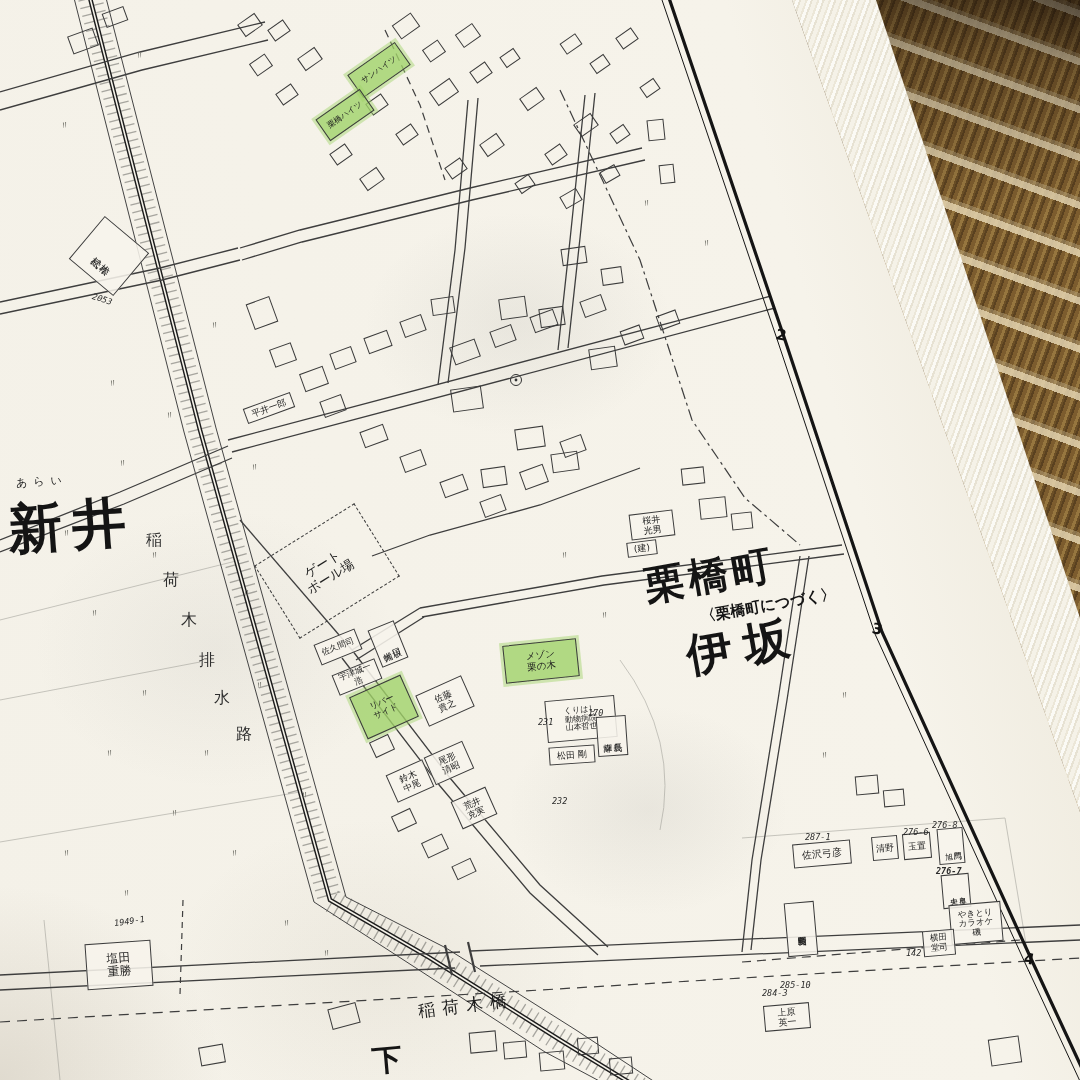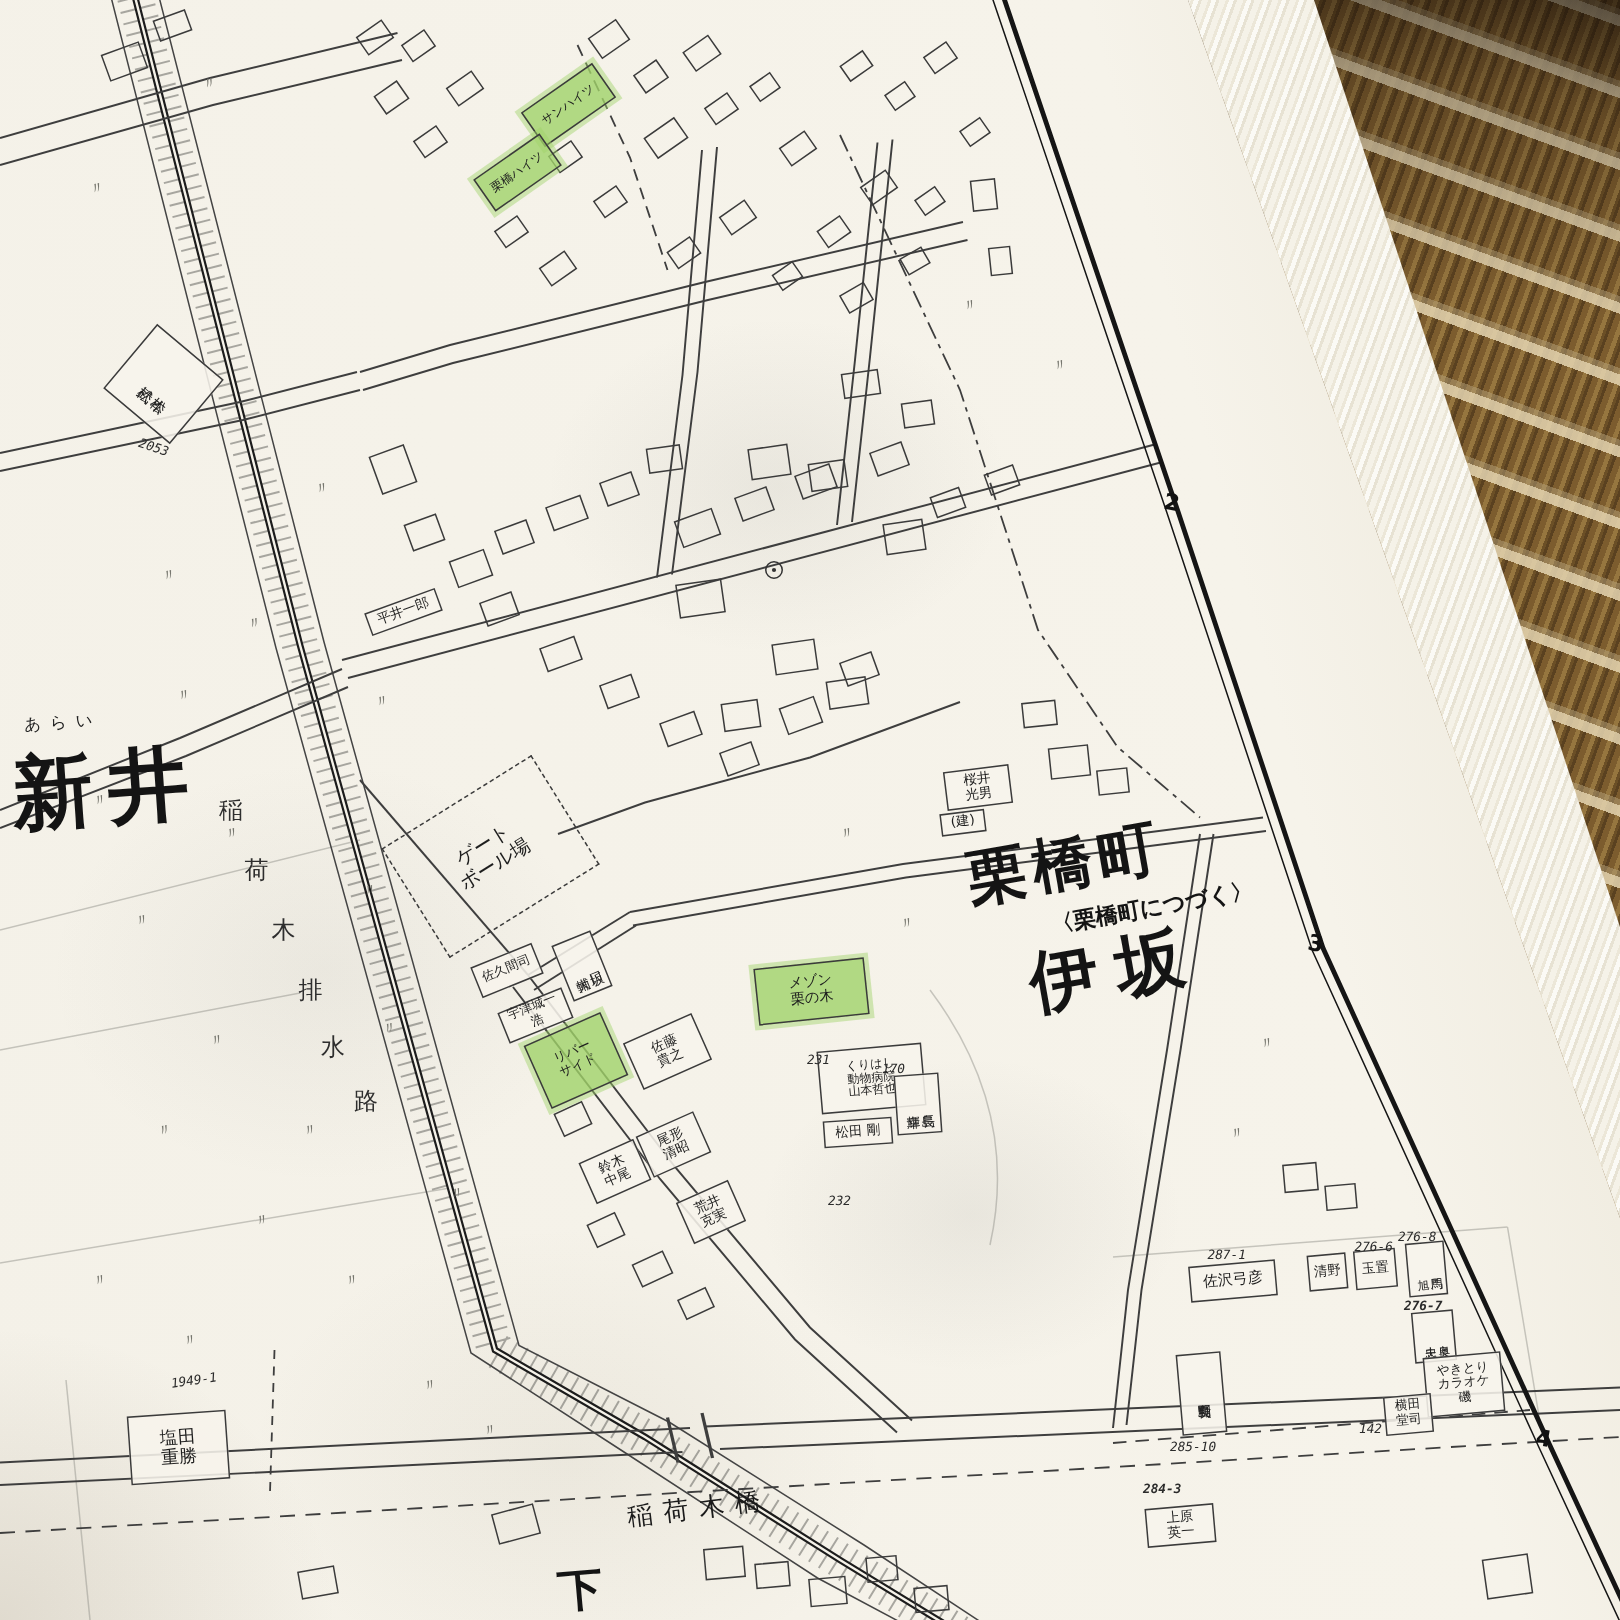--- a/index.html
+++ b/index.html
@@ -274,21 +274,21 @@
 中尾</div>
   <div class="bbox" style="left:428px;top:748px;width:42px;height:30px;transform:rotate(-24deg);">尾形
 清昭</div>
   <div class="bbox" style="left:455px;top:793px;width:38px;height:30px;transform:rotate(-24deg);">荒井
 克実</div>
   <div class="bbox green" style="left:504px;top:642px;width:74px;height:38px;transform:rotate(-6deg);font-size:9.5px;">メゾン
 栗の木</div>
   <div class="bbox" style="left:546px;top:698px;width:70px;height:42px;transform:rotate(-5deg);font-size:8px;">くりはし
 動物病院
 山本哲也</div>
-  <div class="lot" style="left:538px;top:702px;">231</div>
+  <div class="lot" style="left:538px;top:717px;">231</div>
   <div class="bbox" style="left:549px;top:746px;width:46px;height:18px;transform:rotate(-4deg);">松田 剛</div>
   <div class="lot" style="left:552px;top:784px;margin-top:12px;">232</div>
   <div class="bbox vert" style="left:597px;top:716px;width:30px;height:40px;transform:rotate(-4deg);">長島
 輝幸</div>
   <div class="lot" style="left:588px;top:708px;">170</div>
   <div class="bbox" style="left:630px;top:512px;width:44px;height:26px;transform:rotate(-7deg);">桜井
 光男</div>
   <div class="bbox" style="left:627px;top:541px;width:30px;height:15px;transform:rotate(-7deg);border-width:1px;">(建)</div>
   <div class="bbox" style="left:793px;top:842px;width:58px;height:24px;transform:rotate(-5deg);font-size:10px;">佐沢弓彦</div>
   <div class="lot" style="left:793px;top:832px;margin-left:12px;">287-1</div>
@@ -301,19 +301,19 @@
   <div class="bbox vert" style="left:942px;top:874px;width:28px;height:34px;transform:rotate(-5deg);font-size:8px;">奥良
 忠夫</div>
   <div class="lot" style="left:936px;top:866px;font-weight:bold;">276-7</div>
   <div class="bbox" style="left:950px;top:903px;width:52px;height:40px;transform:rotate(-5deg);font-size:8.5px;">やきとり
 カラオケ
 磯</div>
   <div class="bbox" style="left:923px;top:930px;width:32px;height:26px;transform:rotate(-5deg);font-size:8.5px;">横田
 堂司</div>
   <div class="lot" style="left:906px;top:948px;">142</div>
   <div class="bbox vert" style="left:786px;top:902px;width:30px;height:54px;transform:rotate(-5deg);">島野明良</div>
-  <div class="lot" style="left:780px;top:960px;">285-10</div>
+  <div class="lot" style="left:780px;top:980px;">285-10</div>
   <div class="bbox" style="left:764px;top:1004px;width:46px;height:26px;transform:rotate(-5deg);">上原
 英一</div>
-  <div class="lot" style="left:762px;top:988px;font-weight:bold;">284-3</div>
+  <div class="lot" style="left:762px;top:988px;">284-3</div>
   <div class="bbox green" style="left:350px;top:56px;width:58px;height:28px;transform:rotate(-35deg);font-size:8px;">サンハイツ</div>
   <div class="bbox green" style="left:318px;top:102px;width:54px;height:26px;transform:rotate(-35deg);font-size:8px;">栗橋ハイツ</div>
 </div>
 
 </body></html>

